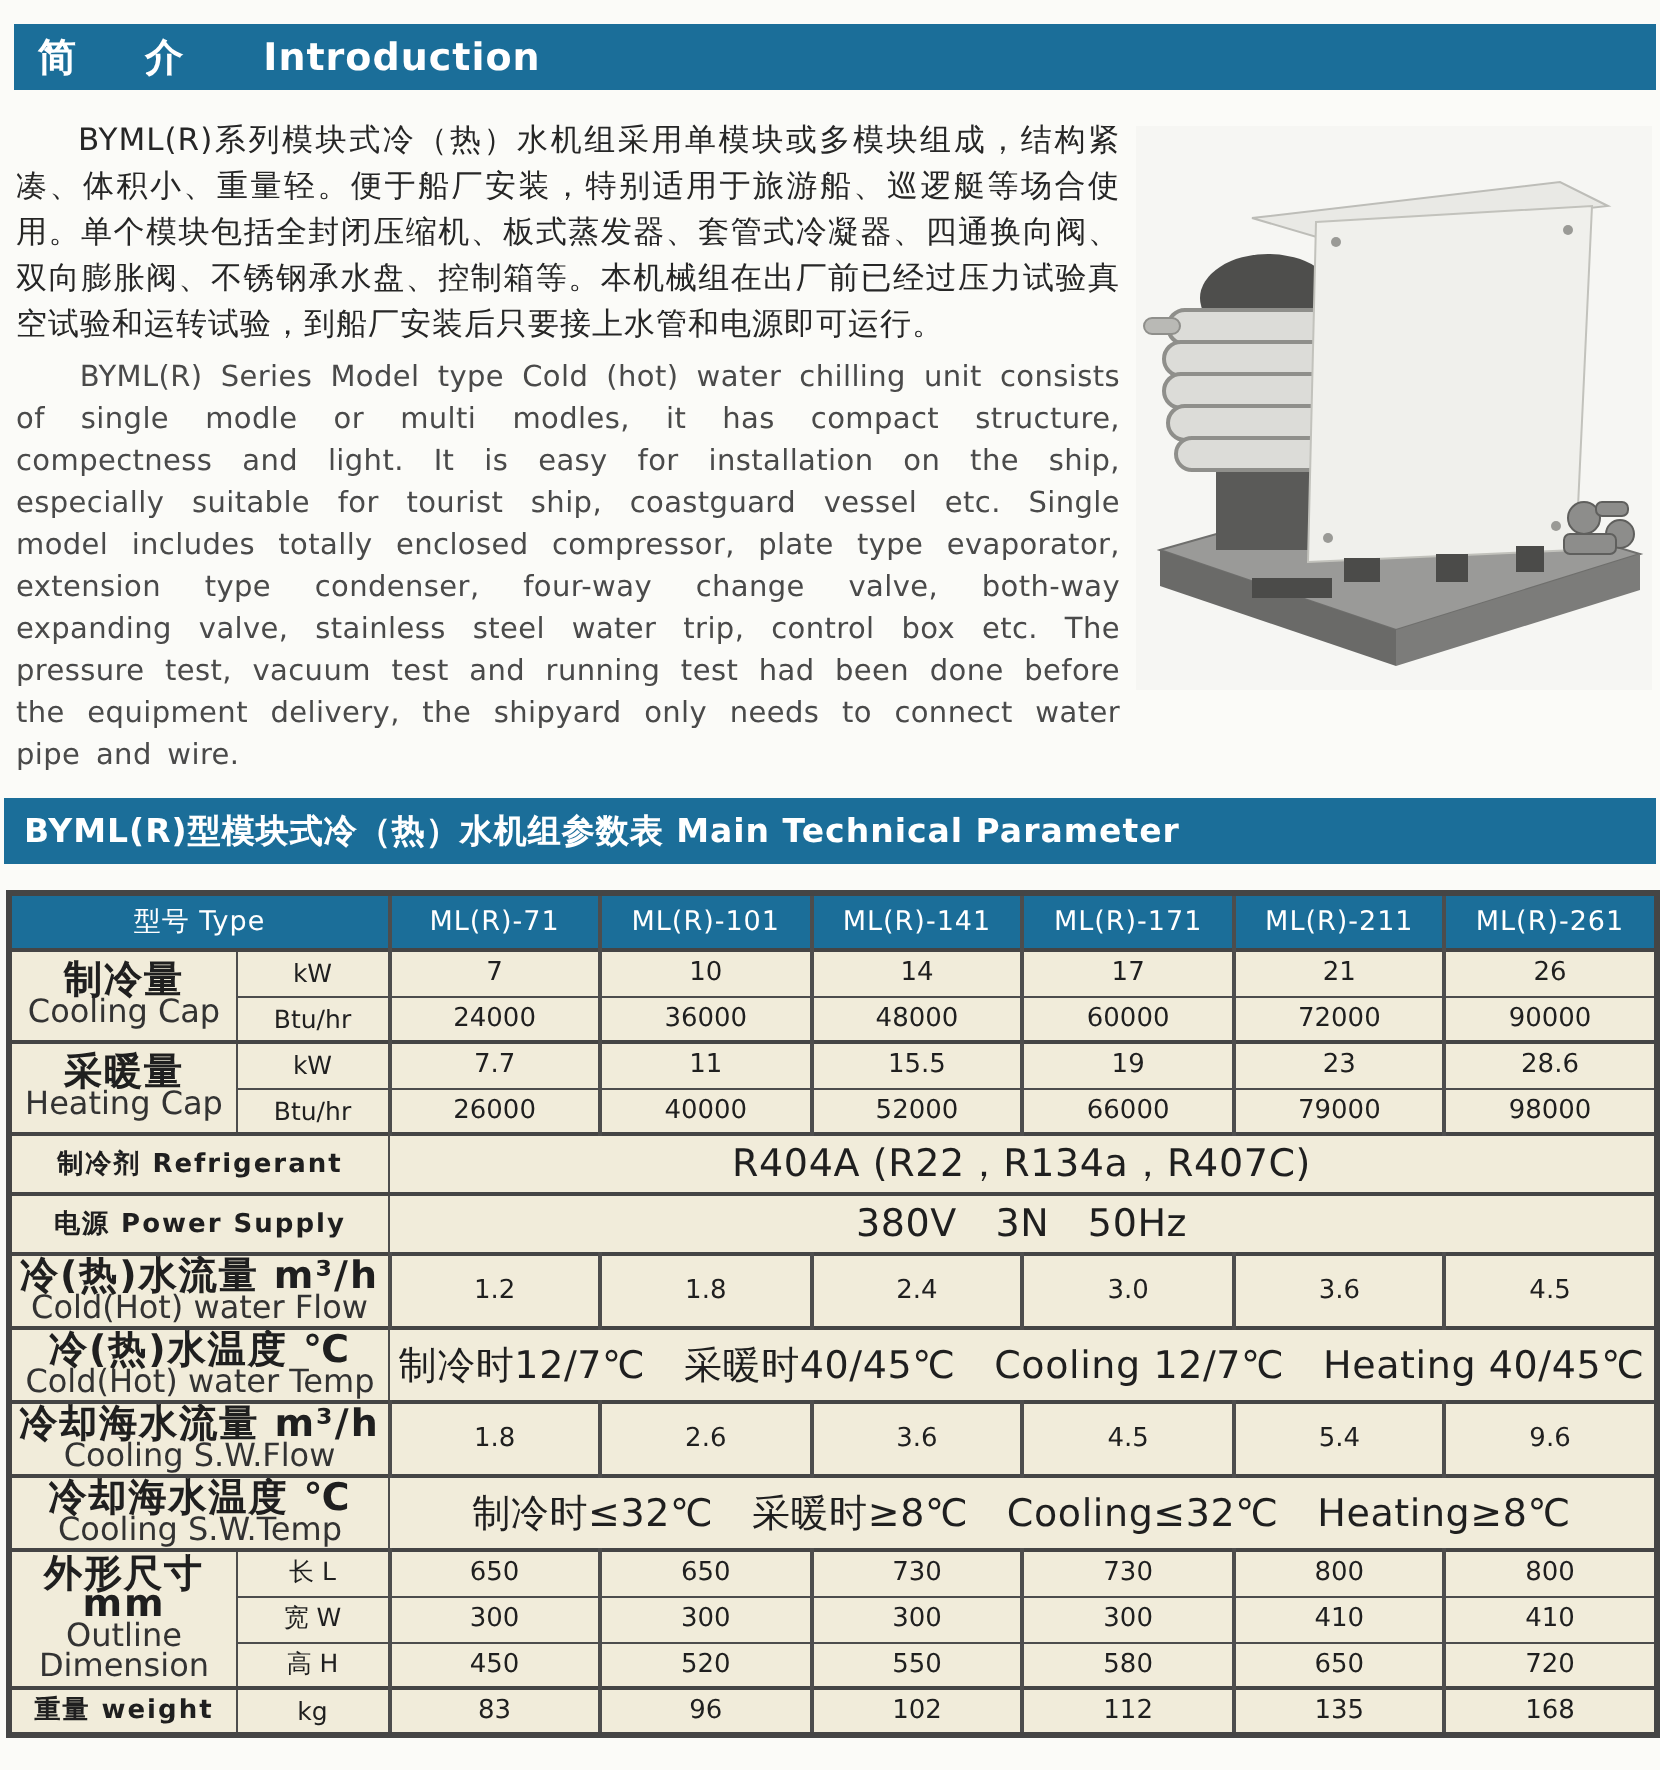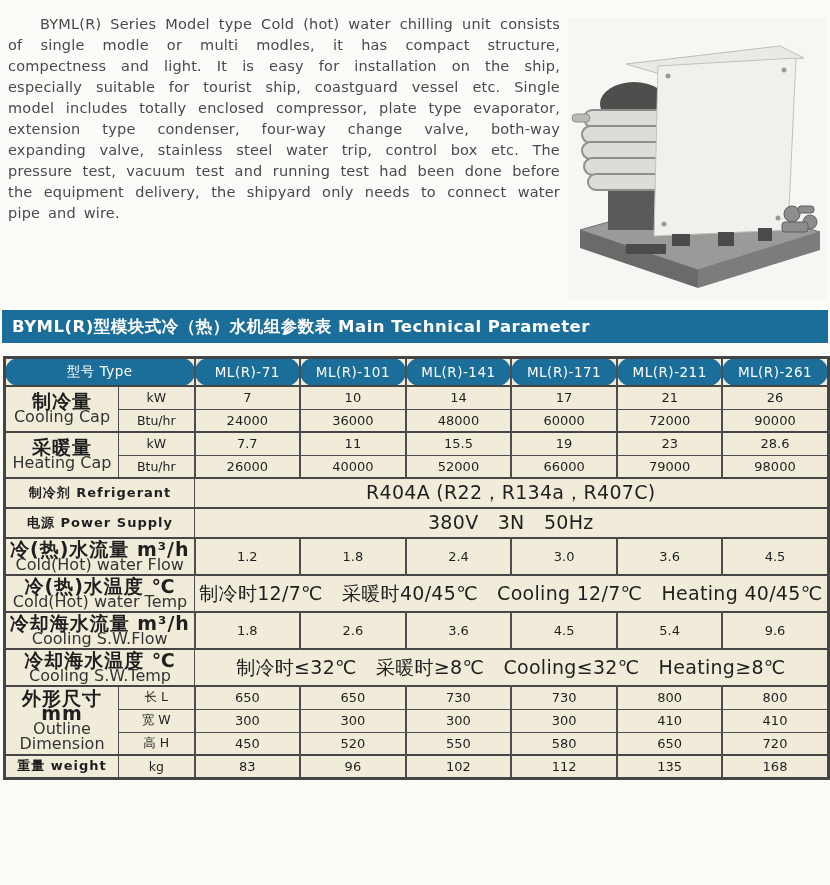--- a/index.html
+++ b/index.html
@@ -35,43 +35,48 @@
   }
   table.params{border:3px solid #454545;}
   table.params tbody{border:2px solid #454545;}
   table.params th,table.params td{
     border:1px solid #4d4d4d;text-align:center;vertical-align:middle;
     padding:1px 2px;overflow:hidden;
   }
   table.params td.val,table.params th.model{border-left-width:2px;border-right-width:2px;}
   tr.head th{
     background:#1b6e99;color:#ffffff;font-weight:normal;height:24px;
-    font-size:13.5px;letter-spacing:0.5px;border-radius:14px;
+    font-size:13.5px;letter-spacing:0.5px;
   }
   td.lbl{font-size:12.5px;line-height:15px;padding:2px 1px;}
   td.lbl .zh{font-weight:bold;font-size:19px;letter-spacing:1px;}
   td.lbl .en{font-size:16px;color:#333;}
   td.lbl1{font-weight:bold;font-size:13px;letter-spacing:1px;}
   td.unit{font-size:12.5px;}
   td.val{font-size:13px;}
   td.span-val{font-size:19px;letter-spacing:0.3px;}
   tr.r-s{height:22px;}
   tr.r-m{height:23px;}
   tr.r-2l{height:37px;}
   col.c-lbl{width:114px;} col.c-unit{width:76px;}
   col.c-d{width:105.6px;}
 </style>
 </head>
 <body>
 
 <div>
 
+  <div class="section-bar bar-intro">
+    <span class="zh">简  介</span>
+    <span class="en">Introduction</span>
+  </div>
 
   <div class="intro-row">
     <div class="text-col">
+      <p class="para-zh">BYML(R)系列模块式冷（热）水机组采用单模块或多模块组成，结构紧凑、体积小、重量轻。便于船厂安装，特别适用于旅游船、巡逻艇等场合使用。单个模块包括全封闭压缩机、板式蒸发器、套管式冷凝器、四通换向阀、双向膨胀阀、不锈钢承水盘、控制箱等。本机械组在出厂前已经过压力试验真空试验和运转试验，到船厂安装后只要接上水管和电源即可运行。</p>
       <p class="para-en">BYML(R) Series Model type Cold (hot) water chilling unit consists of single modle or multi modles, it has compact structure, compectness and light. It is easy for installation on the ship, especially suitable for tourist ship, coastguard vessel etc. Single model includes totally enclosed compressor, plate type evaporator, extension type condenser, four-way change valve, both-way expanding valve, stainless steel water trip, control box etc. The pressure test, vacuum test and running test had been done before the equipment delivery, the shipyard only needs to connect water pipe and wire.</p>
     </div>
     <div class="photo-col">
       <svg width="258" height="282" viewBox="0 0 258 282" xmlns="http://www.w3.org/2000/svg">
         <rect x="0" y="0" width="258" height="282" fill="#f6f6f3"></rect>
 
         <polygon points="12,212 132,178 252,214 130,252" fill="#9a9a98" stroke="#6f6f6d" stroke-width="1"></polygon>
         <polygon points="130,252 252,214 252,232 130,270" fill="#7c7c7a"></polygon>
         <polygon points="12,212 130,252 130,270 12,230" fill="#6a6a68"></polygon>
 

